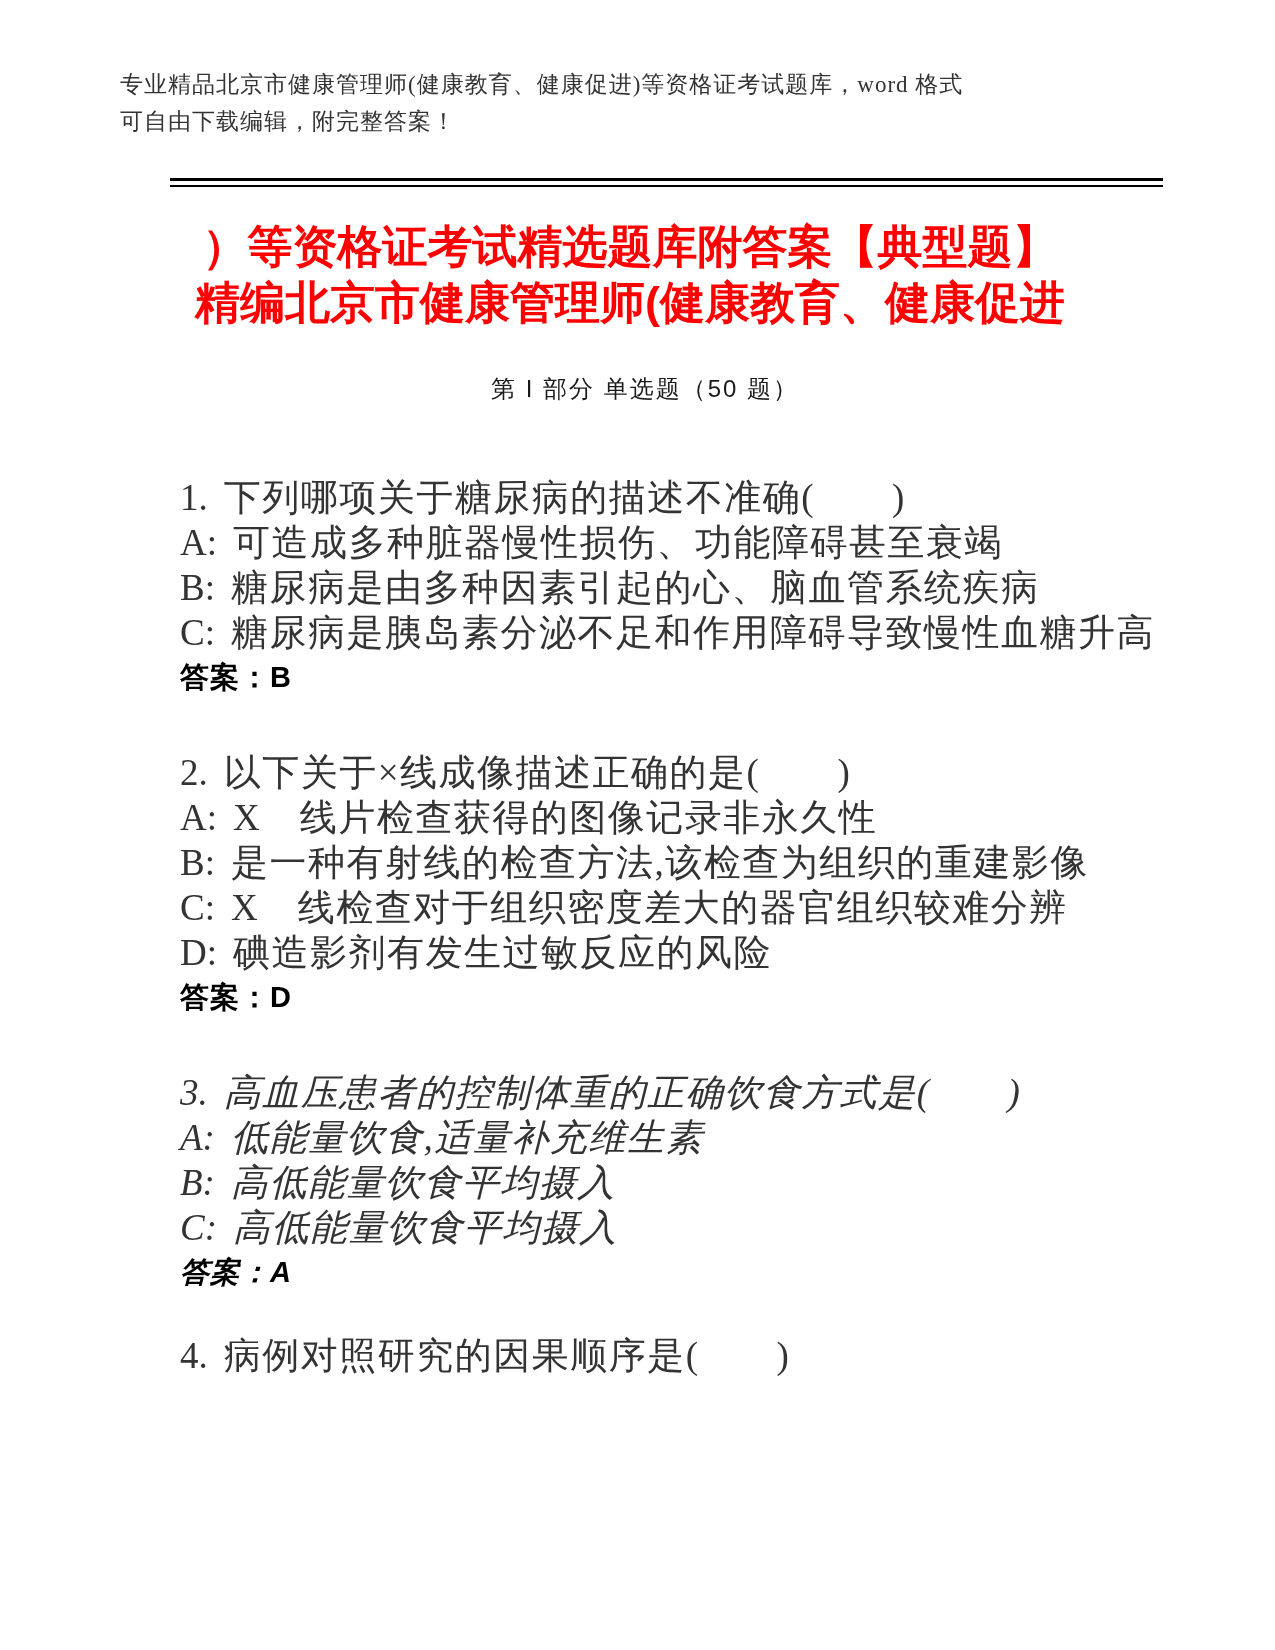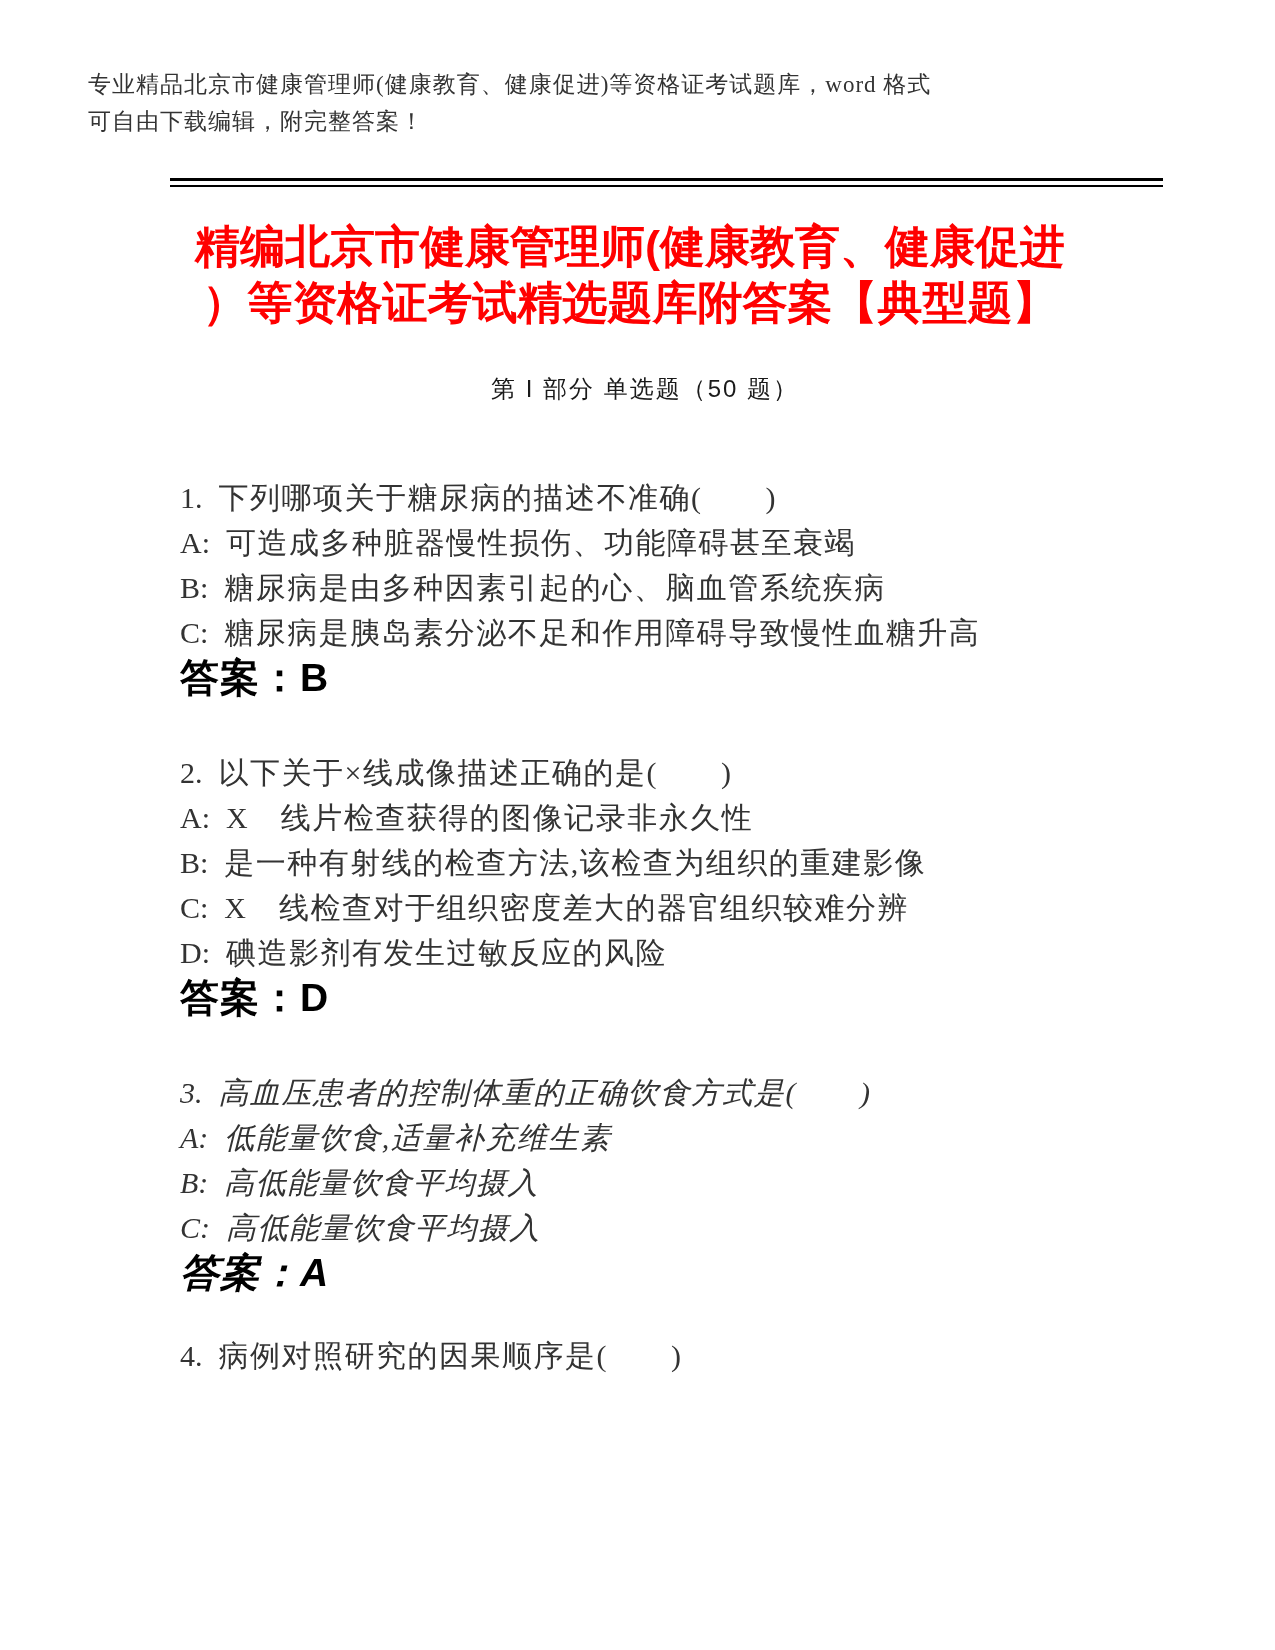--- a/index.html
+++ b/index.html
@@ -7,21 +7,21 @@
   .page {
     width: 1275px;
     height: 1650px;
     background: #ffffff;
     position: relative;
     overflow: hidden;
     font-family: "Liberation Serif", "DejaVu Serif", serif;
   }
   .header-notice {
     padding-top: 66px;
-    margin-left: 88px;
+    margin-left: 120px;
     width: 880px;
     font-size: 23px;
     line-height: 37px;
     color: #333333;
     letter-spacing: 1px;
   }
   .header-separator {
     margin-left: 170px;
     margin-top: 38px;
     width: 993px;
@@ -54,55 +54,55 @@
   }
   .question-block {
     margin-left: 180px;
     width: 950px;
   }
   .qb-1 { margin-top: 66px; }
   .qb-2 { margin-top: 50px; }
   .qb-3 { margin-top: 50px; font-style: italic; }
   .qb-4 { margin-top: 38px; }
   .q-line, .opt-line {
-    font-size: 30px;
+    font-size: 37px;
     line-height: 45px;
     color: #333333;
     letter-spacing: 1.5px;
     white-space: nowrap;
   }
   .q-num, .opt-label {
     display: inline-block;
     margin-right: 16px;
     letter-spacing: 0;
   }
   .answer-line {
     font-family: "Liberation Sans", "DejaVu Sans", sans-serif;
     font-weight: bold;
-    font-size: 39px;
+    font-size: 29px;
     line-height: 45px;
     color: #000000;
     letter-spacing: 1px;
   }
 </style>
 </head>
 <body>
 
 <div class="page">
 
   <div class="header-notice">
     <div>专业精品北京市健康管理师(健康教育、健康促进)等资格证考试题库，word 格式</div>
     <div>可自由下载编辑，附完整答案！</div>
   </div>
 
   <div class="header-separator"></div>
 
   <h1 class="doc-title">
+    <div>）等资格证考试精选题库附答案【典型题】</div>
     <div>精编北京市健康管理师(健康教育、健康促进</div>
-    <div>）等资格证考试精选题库附答案【典型题】</div>
   </h1>
 
   <h2 class="section-heading">第 I 部分 单选题（50 题）</h2>
 
   <div class="question-block qb-1">
     <p class="q-line">
       <span class="q-num">1.</span><span>下列哪项关于糖尿病的描述不准确(　　)</span>
     </p>
     <p class="opt-line">
       <span class="opt-label">A:</span><span>可造成多种脏器慢性损伤、功能障碍甚至衰竭</span>

